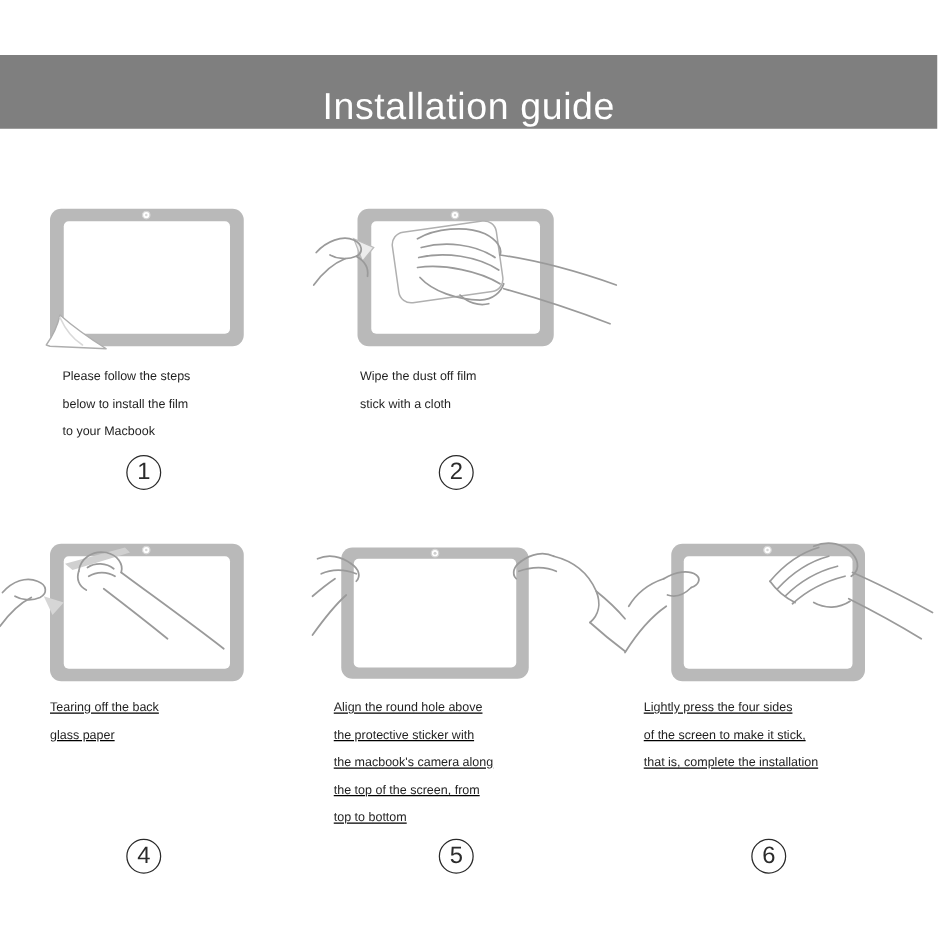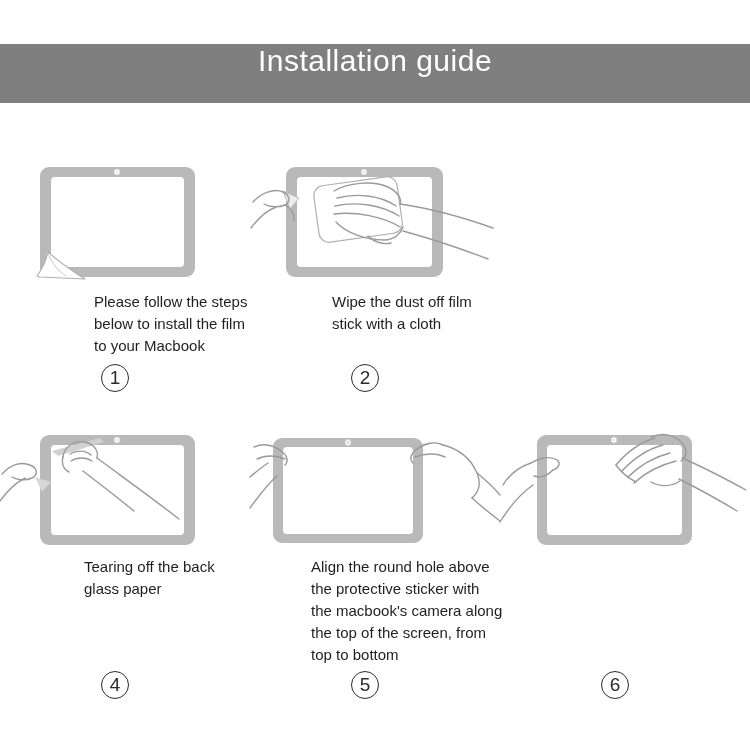--- a/index.html
+++ b/index.html
@@ -3,27 +3,27 @@
 <meta charset="utf-8">
 <style>
   :root{
     --header-bg:#7f7f7f; --header-text:#ffffff; --frame-gray:#b9b9b9;
     --line-art:#9a9a9a; --text-color:#1f1f1f; --page-bg:#ffffff;
   }
   *{margin:0;padding:0;box-sizing:border-box;}
   html,body{width:750px;height:750px;background:var(--page-bg);
     font-family:"Liberation Sans",sans-serif;overflow:hidden;}
   .header{margin-top:44px;height:59px;background:var(--header-bg);
-    display:flex;align-items:flex-start;justify-content:center;}
+    display:flex;align-items:flex-end;justify-content:center;}
   .header-title{color:var(--header-text);font-size:30px;font-weight:400;letter-spacing:.5px;}
   .grid{display:grid;grid-template-columns:250px 250px 250px;}
   .cell{position:relative;height:307px;padding-top:62px;}
-  .row2 .cell{height:340px;padding-top:20px;}
+  .row2 .cell{height:340px;padding-top:20px;text-decoration:underline;}
   .art{display:block;overflow:visible;}
-  .desc{margin-top:6px;font-size:15px;line-height:22px;color:var(--text-color);white-space:nowrap;margin-left:44px;}
+  .desc{margin-top:6px;font-size:10px;line-height:22px;color:var(--text-color);white-space:nowrap;}
   .p1{padding-left:50px}.p2{padding-left:38px}.p3{padding-left:17px}
   .p4{padding-left:40px}.p5{padding-left:17px}.p6{padding-left:15px}
   .num{position:absolute;top:261px;left:101px;width:28px;height:28px;
     border:1.6px solid #2b2b2b;border-radius:50%;display:flex;align-items:center;
     justify-content:center;font-size:19px;color:#2b2b2b;background:#fff;}
   .s{fill:none;stroke:var(--line-art);stroke-width:1.4;stroke-linecap:round;stroke-linejoin:round;}
   .sl{fill:none;stroke:#d9d9d9;stroke-width:1.3;stroke-linecap:round;}
 </style>
 </head>
 <body>
@@ -177,17 +177,22 @@
         <path d="M182 28 C203 37 224 48 246 60"></path>
         <path d="M179 49 C199 59 219 70 237 81"></path>
       </g>
       <g class="s">
         <path d="M3 55 C9 45 19 37 31 33"></path>
         <path d="M0 92 C10 76 20 64 33 55"></path>
         <path d="M31 33 C41 27 51 26 57 30 C61 33 59 38 53 40"></path>
         <path d="M53 40 C47 46 40 48 34 46"></path>
       </g>
     </svg>
+    <div class="desc p6">
+      <div>Lightly press the four sides</div>
+      <div>of the screen to make it stick,</div>
+      <div>that is, complete the installation</div>
+    </div>
     <div class="num">
       <span>6</span>
     </div>
   </div>
 </div>
 
 </body></html>

